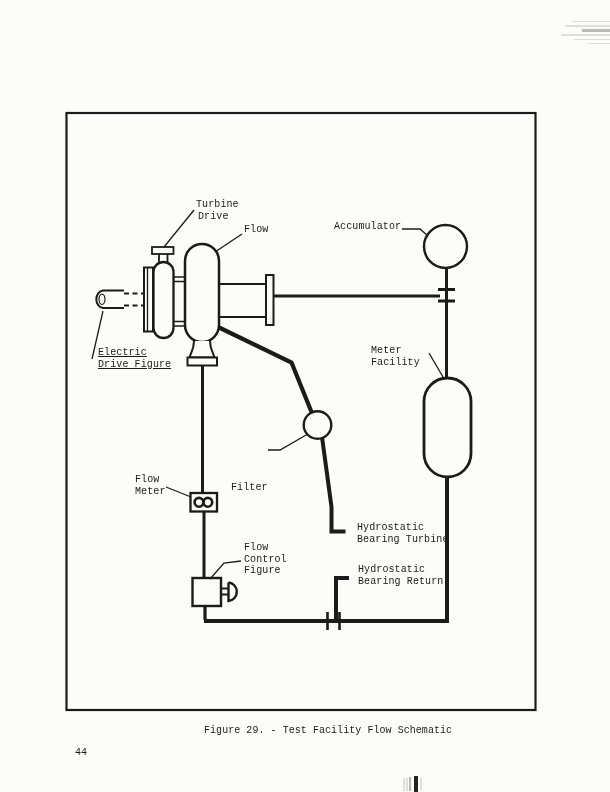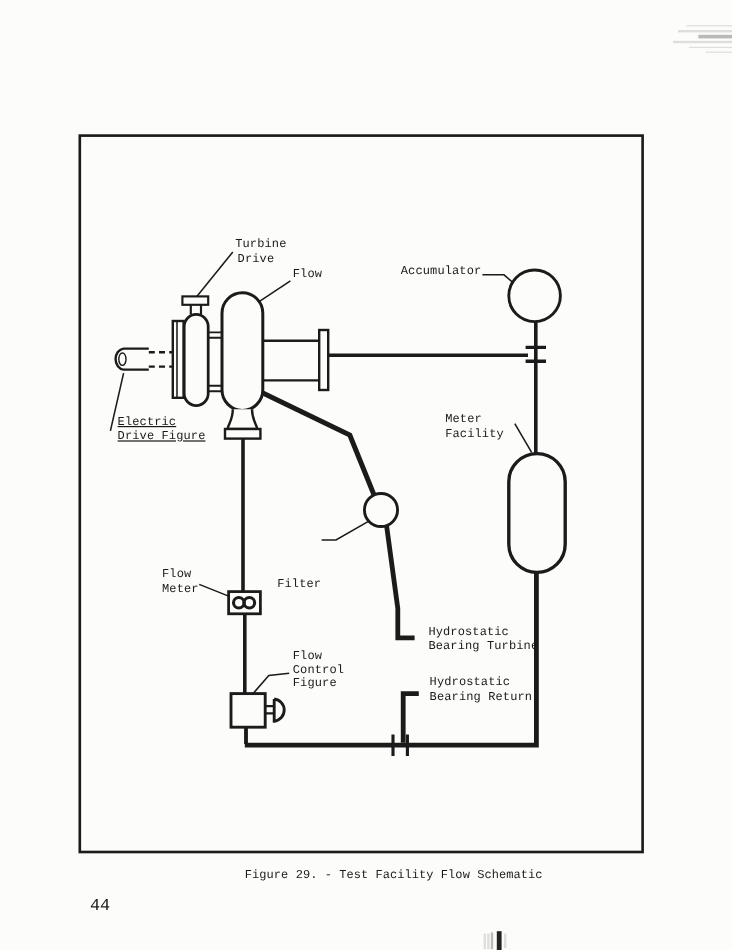--- a/index.html
+++ b/index.html
@@ -11,21 +11,21 @@
   #stage{position:absolute;left:16px;top:0;width:610px;height:792px;}
   svg{position:absolute;left:0;top:0;}
   .lbl{
     position:absolute;color:#1a1a1a;font-size:10px;line-height:11.7px;
     letter-spacing:0.1px;white-space:pre;
   }
   .caption{
     position:absolute;color:#1a1a1a;font-size:10px;letter-spacing:0.05px;
     white-space:pre;
   }
-  .pagenum{position:absolute;color:#1a1a1a;font-size:14px;}
+  .pagenum{position:absolute;color:#1a1a1a;font-size:10px;}
   .smudge{position:absolute;background:rgba(60,60,60,0.35);}
   .smudge.light{background:rgba(120,120,120,0.22);}
   .mark{position:absolute;}
 </style>
 </head>
 <body>
 
 <div id="stage">
 
   <div class="mark">

